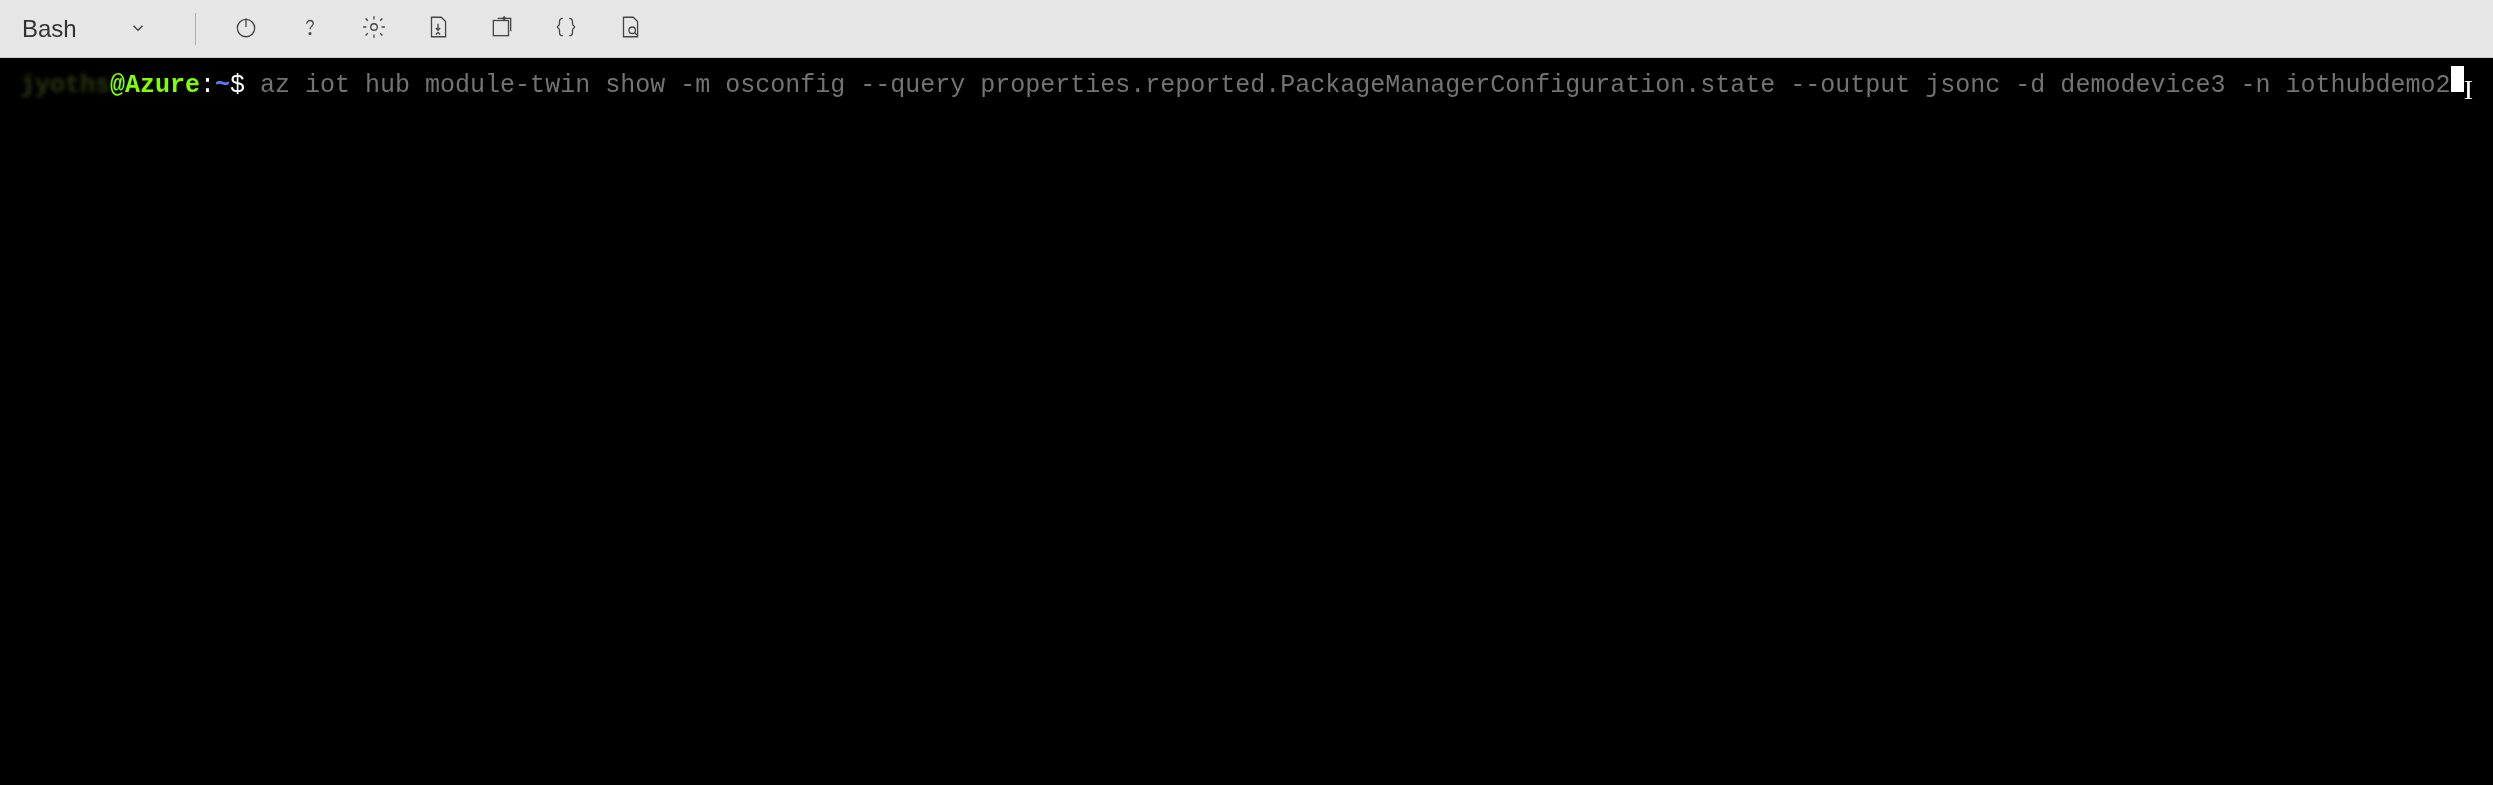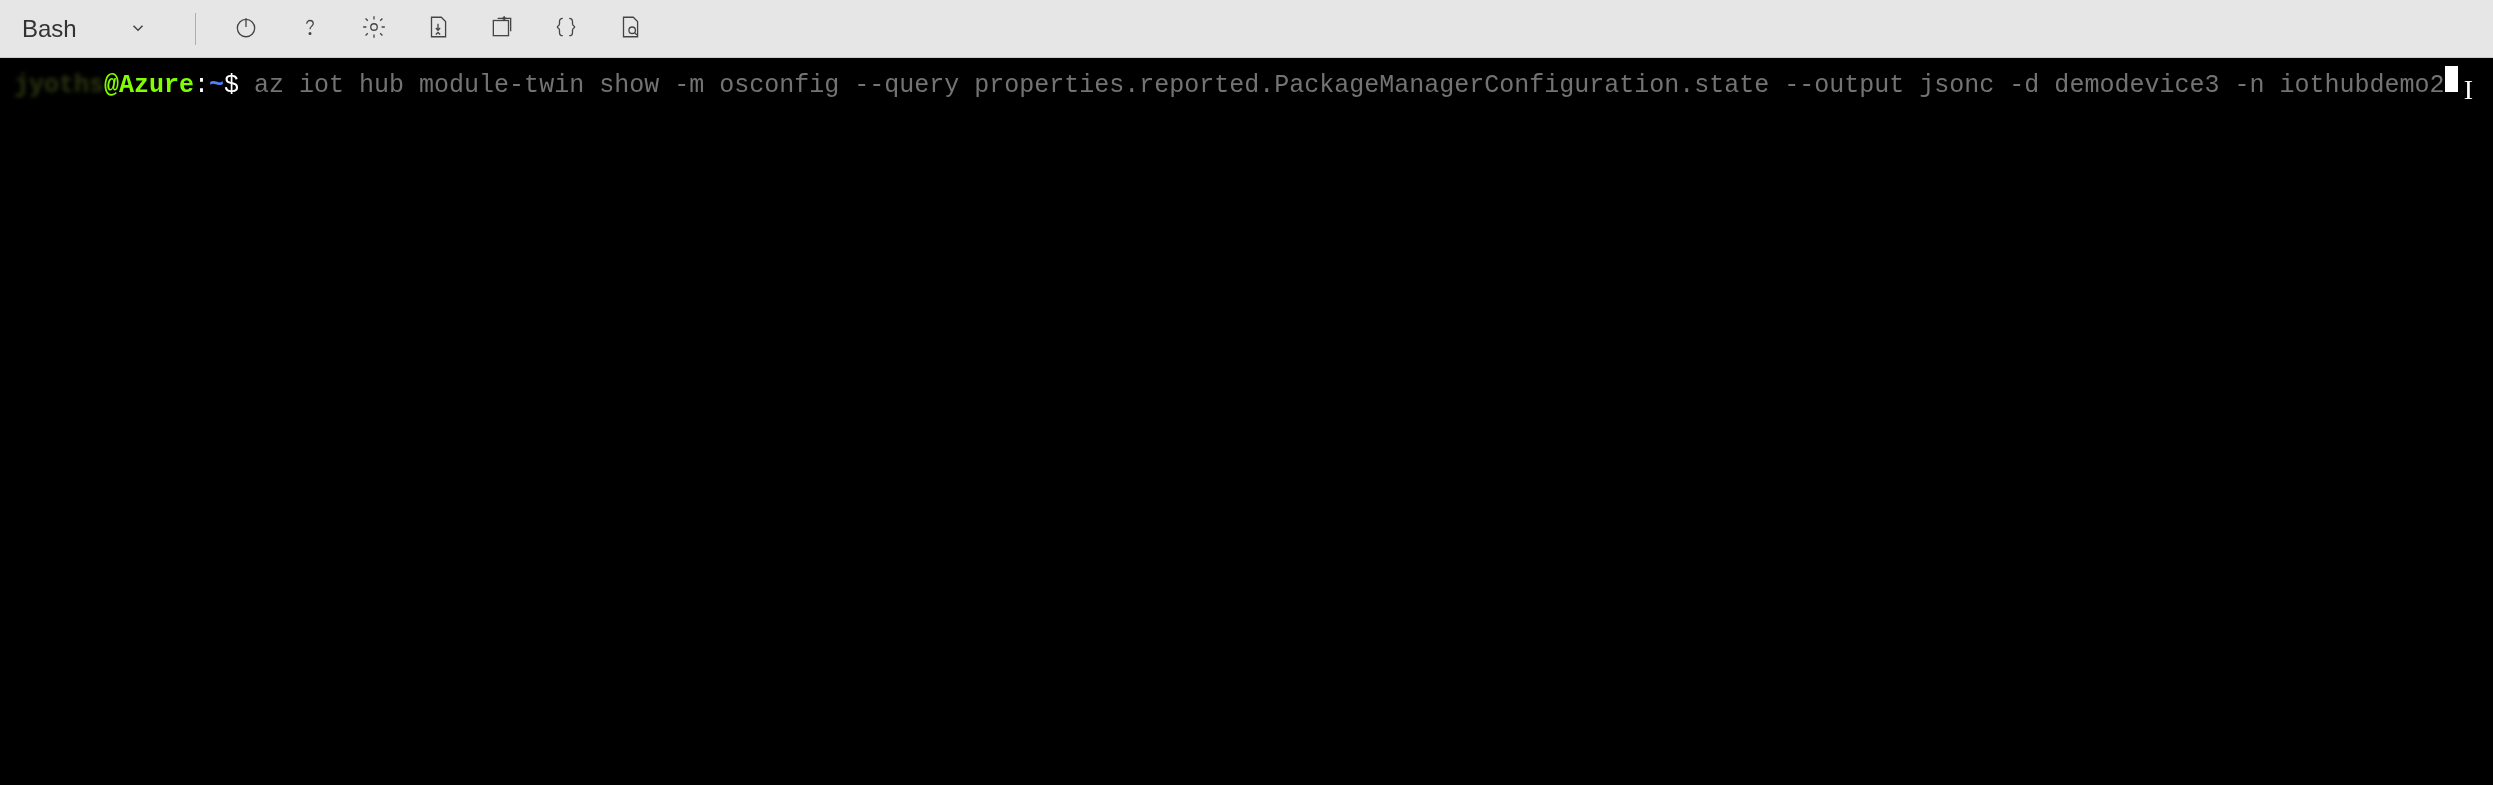--- a/index.html
+++ b/index.html
@@ -56,21 +56,21 @@
       width: 26px;
       height: 26px;
       stroke: #444;
       fill: none;
       stroke-width: 1.2;
     }
     .terminal-area {
       background: #000;
       width: 100%;
       height: calc(100% - 58px);
-      padding: 8px 14px;
+      padding: 8px 20px;
       font-family: 'Consolas', 'Courier New', monospace;
       font-size: 25px;
       line-height: 1.3;
       position: relative;
     }
     .terminal-line {
       display: flex;
       align-items: baseline;
       white-space: pre;
     }

